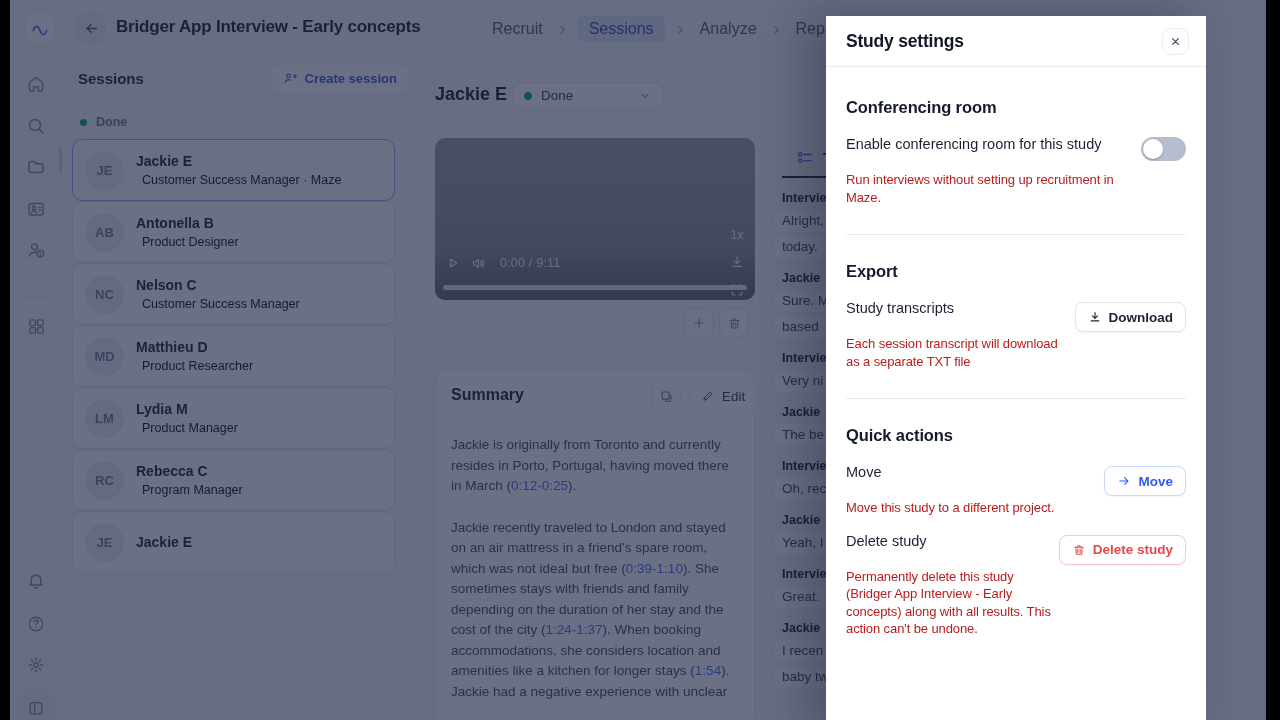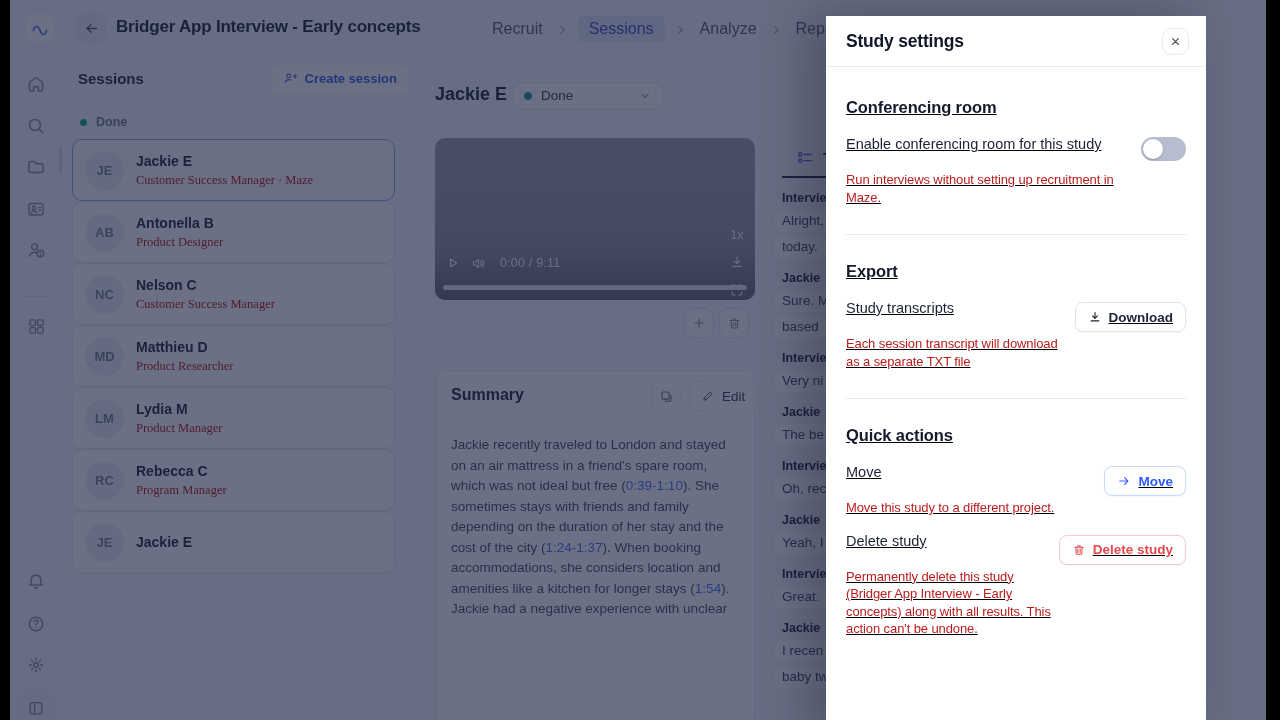--- a/index.html
+++ b/index.html
@@ -31,21 +31,21 @@
   .sessions{position:absolute;left:52px;top:56px;bottom:0;width:363px;}
   .sessions-title{position:absolute;left:16px;top:14px;font-size:15px;font-weight:700;color:#262c41;}
   .create-btn{position:absolute;right:16px;top:9px;height:27px;display:inline-flex;align-items:center;gap:7px;padding:0 12px;border-radius:8px;background:#fff;color:#3e63dd;font-size:13px;font-weight:700;}
   .group-label{position:absolute;left:18px;top:59px;display:flex;align-items:center;gap:9px;font-size:12.5px;font-weight:700;color:#7a8197;}
   .group-dot{width:7px;height:7px;border-radius:50%;background:var(--c-status-done,#12a594);}
   .session-list{position:absolute;left:10px;top:83px;width:323px;}
   .s-card{position:relative;height:62px;border-radius:10px;background:#fff;border:1px solid #e8eaf0;}
   .s-card.selected{border:1.5px solid #93acf5;background:#fbfcff;}
   .s-avatar{position:absolute;left:12px;top:11px;width:39px;height:39px;border-radius:50%;background:#edeff4;display:flex;align-items:center;justify-content:center;font-size:13px;font-weight:700;color:#7c8499;}
   .s-name{position:absolute;left:63px;top:13px;font-size:14px;font-weight:700;color:#262c41;}
-  .s-role{position:absolute;left:63px;top:33px;font-size:12.5px;color:#b91c1c;font-family:Liberation Serif, serif;}
+  .s-role{position:absolute;left:69px;top:33px;font-size:12.5px;color:#0f172a;}
   .s-card.noRole .s-name{top:22px;}
 
   
   .participant-name{position:absolute;left:425px;top:84px;font-size:18px;font-weight:700;color:#20263a;}
   .status-pill{position:absolute;left:503px;top:82px;width:150px;height:27px;border-radius:8px;border:1px solid #e6e8ef;background:#fff;display:flex;align-items:center;padding:0 10px;}
   .status-pill .dot{width:8px;height:8px;border-radius:50%;background:var(--c-status-done,#12a594);margin-right:9px;}
   .status-pill .lbl{font-size:13.5px;color:#3c4257;flex:1;}
   .status-pill .chev{color:#9aa1b2;display:flex;}
 
   .player{position:absolute;left:425px;top:138px;width:320px;height:162px;border-radius:10px;overflow:hidden;background:linear-gradient(180deg,#a2a4ad 0%,#94969f 70%,#83858f 100%);}
@@ -80,21 +80,21 @@
   .t-line{display:table;white-space:nowrap;background:#fff;border-radius:5px;padding:3px 8px 4px 8px;margin:0 0 4px -8px;font-size:13.5px;color:#454d63;}
 
   
   .scrim{position:absolute;left:10px;top:0;width:1256px;height:720px;background:var(--c-scrim,rgba(21,28,60,0.63));z-index:50;}
 
   
   .sheet{position:absolute;left:826px;top:16px;width:380px;height:720px;background:#fff;z-index:100;box-shadow:-18px 0 44px rgba(8,12,30,0.28);}
   .sheet-header{position:relative;height:51px;border-bottom:1px solid #eaebf0;display:flex;align-items:center;padding:0 20px;}
   .sheet-title{font-size:17.5px;font-weight:700;color:#111628;letter-spacing:-0.2px;}
   .sheet-close{position:absolute;right:17px;top:12px;width:27px;height:27px;border-radius:9px;border:1px solid #ebecf0;background:#fff;display:flex;align-items:center;justify-content:center;color:#3f4659;}
-  .sheet-body{padding:0 20px;text-decoration:underline;}
+  .sheet-body{padding:0 20px;}
   .sheet-body h2{margin:27px 0 0 0;font-size:16.5px;font-weight:700;color:#14192b;letter-spacing:-0.1px;}
   .sheet-body h2.first{margin-top:31px;}
   .setting-row{display:flex;justify-content:space-between;align-items:flex-start;margin-top:19px;}
   .sr-text{flex:0 1 auto;}
   .sr-title{font-size:14.5px;color:#1c2233;}
   .sr-desc{margin-top:19px;font-size:13px;line-height:17.5px;color:#b91c1c;letter-spacing:-0.1px;}
   .w330{max-width:330px;}
   .w302{max-width:302px;}
   .divider{height:1px;background:#e9eaef;margin-top:28px;}
 
@@ -344,20 +344,21 @@
         </div>
       <div class="edit-btn">
         <span class="bic">
             <svg width="14" height="14" viewBox="0 0 20 20" fill="none" stroke="currentColor" stroke-width="1.4" stroke-linejoin="round">
               <path d="m4.3 15.7.4-3 8-8c.3-.3.8-.3 1.1 0l1.5 1.5c.3.3.3.8 0 1.1l-8 8Z"></path>
             </svg>
           </span>
         <span>Edit</span>
       </div>
       <div class="summary-body">
+          <p>Jackie is originally from Toronto and currently resides in Porto, Portugal, having moved there in March (<span class="ts">0:12-0:25</span>).</p>
           <p>Jackie recently traveled to London and stayed on an air mattress in a friend's spare room, which was not ideal but free (<span class="ts">0:39-1:10</span>). She sometimes stays with friends and family depending on the duration of her stay and the cost of the city (<span class="ts">1:24-1:37</span>). When booking accommodations, she considers location and amenities like a kitchen for longer stays (<span class="ts">1:54</span>). Jackie had a negative experience with unclear</p>
         </div>
     </div>
 
     <div class="transcript">
       <div class="t-tab">
         <span class="tic">
             <svg width="18" height="18" viewBox="0 0 20 20" fill="none" stroke="currentColor" stroke-width="1.5" stroke-linecap="round">
               <rect x="3" y="4.4" width="3.4" height="3.4" rx="0.9"></rect>
               <path d="M8.8 6.1h8"></path>

